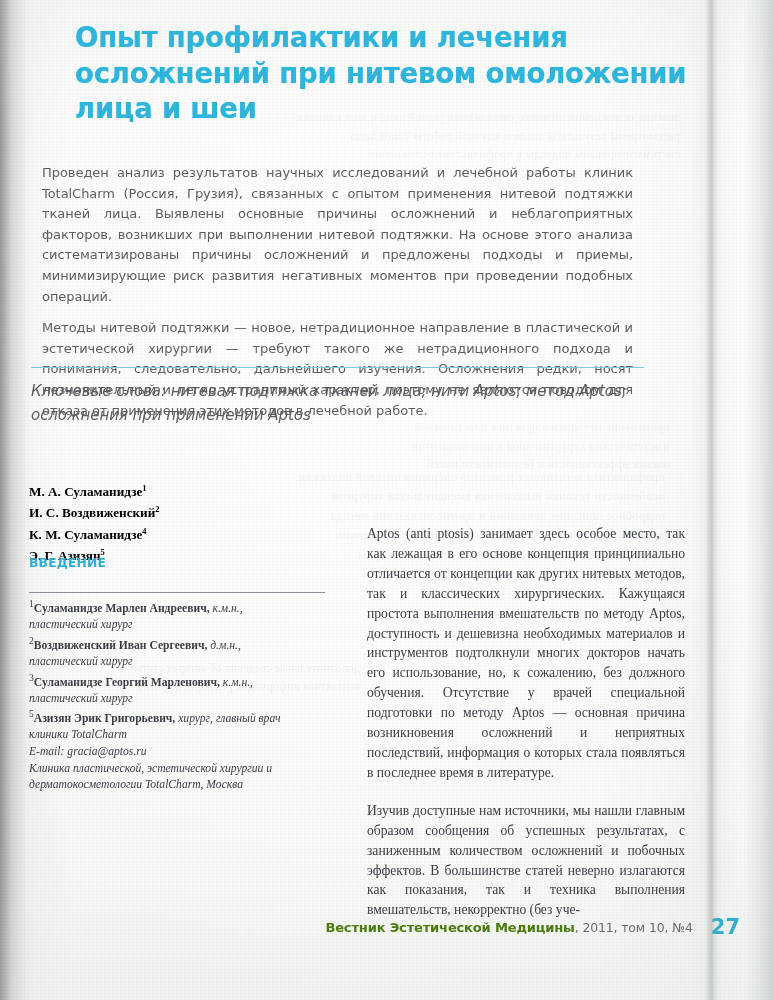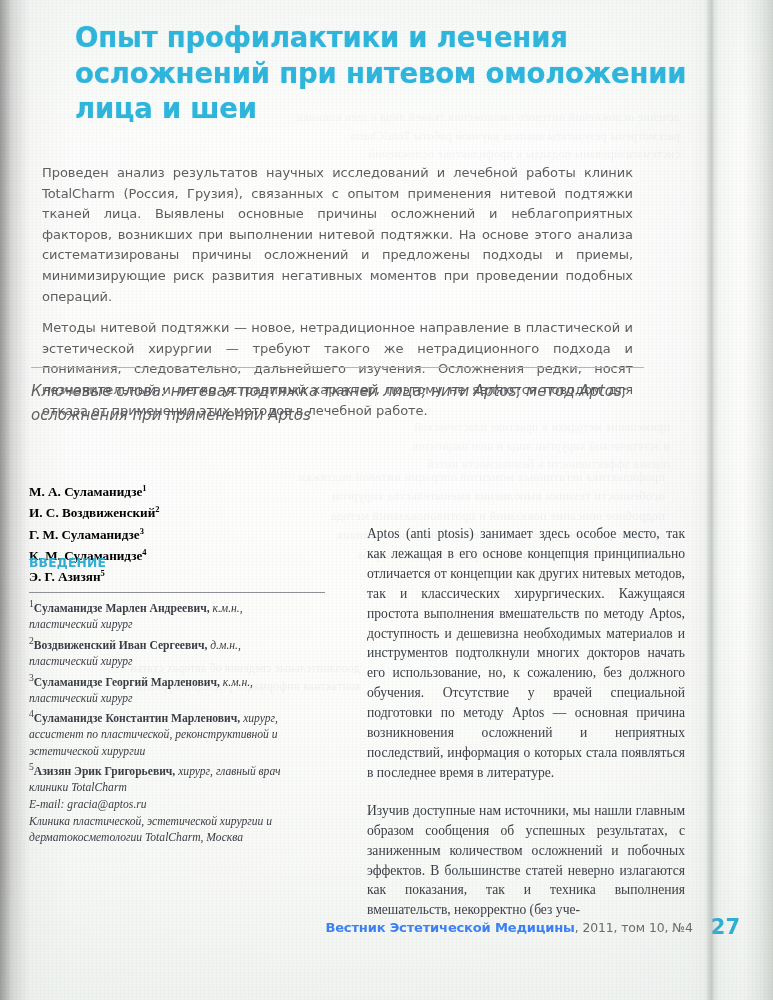--- a/index.html
+++ b/index.html
@@ -198,21 +198,21 @@
     left: 0;
     top: 915px;
     width: 740px;
     text-align: right;
     white-space: nowrap;
   }
   .footer .jt {
     font-family: "DejaVu Sans", sans-serif;
     font-weight: bold;
     font-size: 13.1px;
-    color: #3b82f6;
+    color: #4d7c0f;
     letter-spacing: -0.2px;
   }
   .footer .ji {
     font-family: "DejaVu Sans", sans-serif;
     font-size: 12.4px;
     color: #6a6c6f;
     letter-spacing: -0.1px;
   }
   .footer .pg {
     font-family: "DejaVu Sans", sans-serif;
@@ -274,21 +274,20 @@
 
   <div class="kw-rule"></div>
   <div class="keywords blur-soft">
     <span>Ключевые слова:</span>
     <span>нитевая подтяжка тканей лица; нити Aptos; метод Aptos;  осложнения при применении Aptos</span>
   </div>
 
   <div class="authors blur-soft">
     <span class="ln"><span>М. А. Суламанидзе</span><sup>1</sup></span>
     <span class="ln"><span>И. С. Воздвиженский</span><sup>2</sup></span>
-    <span class="ln"><span>Г. М. Суламанидзе</span><sup>3</sup></span>
     <span class="ln"><span>К. М. Суламанидзе</span><sup>4</sup></span>
     <span class="ln"><span>Э. Г. Азизян</span><sup>5</sup></span>
   </div>
 
   <div class="col-left blur-soft">
     <h2 class="section-head">ВВЕДЕНИЕ</h2>
 
     <div class="fn-rule"></div>
 
     <div class="footnotes">
@@ -296,24 +295,20 @@
         <sup>1</sup><b>Суламанидзе Марлен Андреевич,</b> <i>к.м.н.,</i><br>
         <i>пластический хирург</i>
       </p>
       <p class="fn">
         <sup>2</sup><b>Воздвиженский Иван Сергеевич,</b> <i>д.м.н.,</i><br>
         <i>пластический хирург</i>
       </p>
       <p class="fn">
         <sup>3</sup><b>Суламанидзе Георгий Марленович,</b> <i>к.м.н.,</i><br>
         <i>пластический хирург</i>
-      </p>
-      <p class="fn">
-        <sup>4</sup><b>Суламанидзе Константин Марленович,</b> <i>хирург,</i><br>
-        <i>ассистент по пластической, реконструктивной и эстетической хирургии</i>
       </p>
       <p class="fn">
         <sup>5</sup><b>Азизян Эрик Григорьевич,</b> <i>хирург, главный врач</i><br>
         <i>клиники TotalCharm</i>
       </p>
       <p class="fn">
         <i>E-mail:</i>
         <i>gracia@aptos.ru</i>
       </p>
       <p class="fn">

